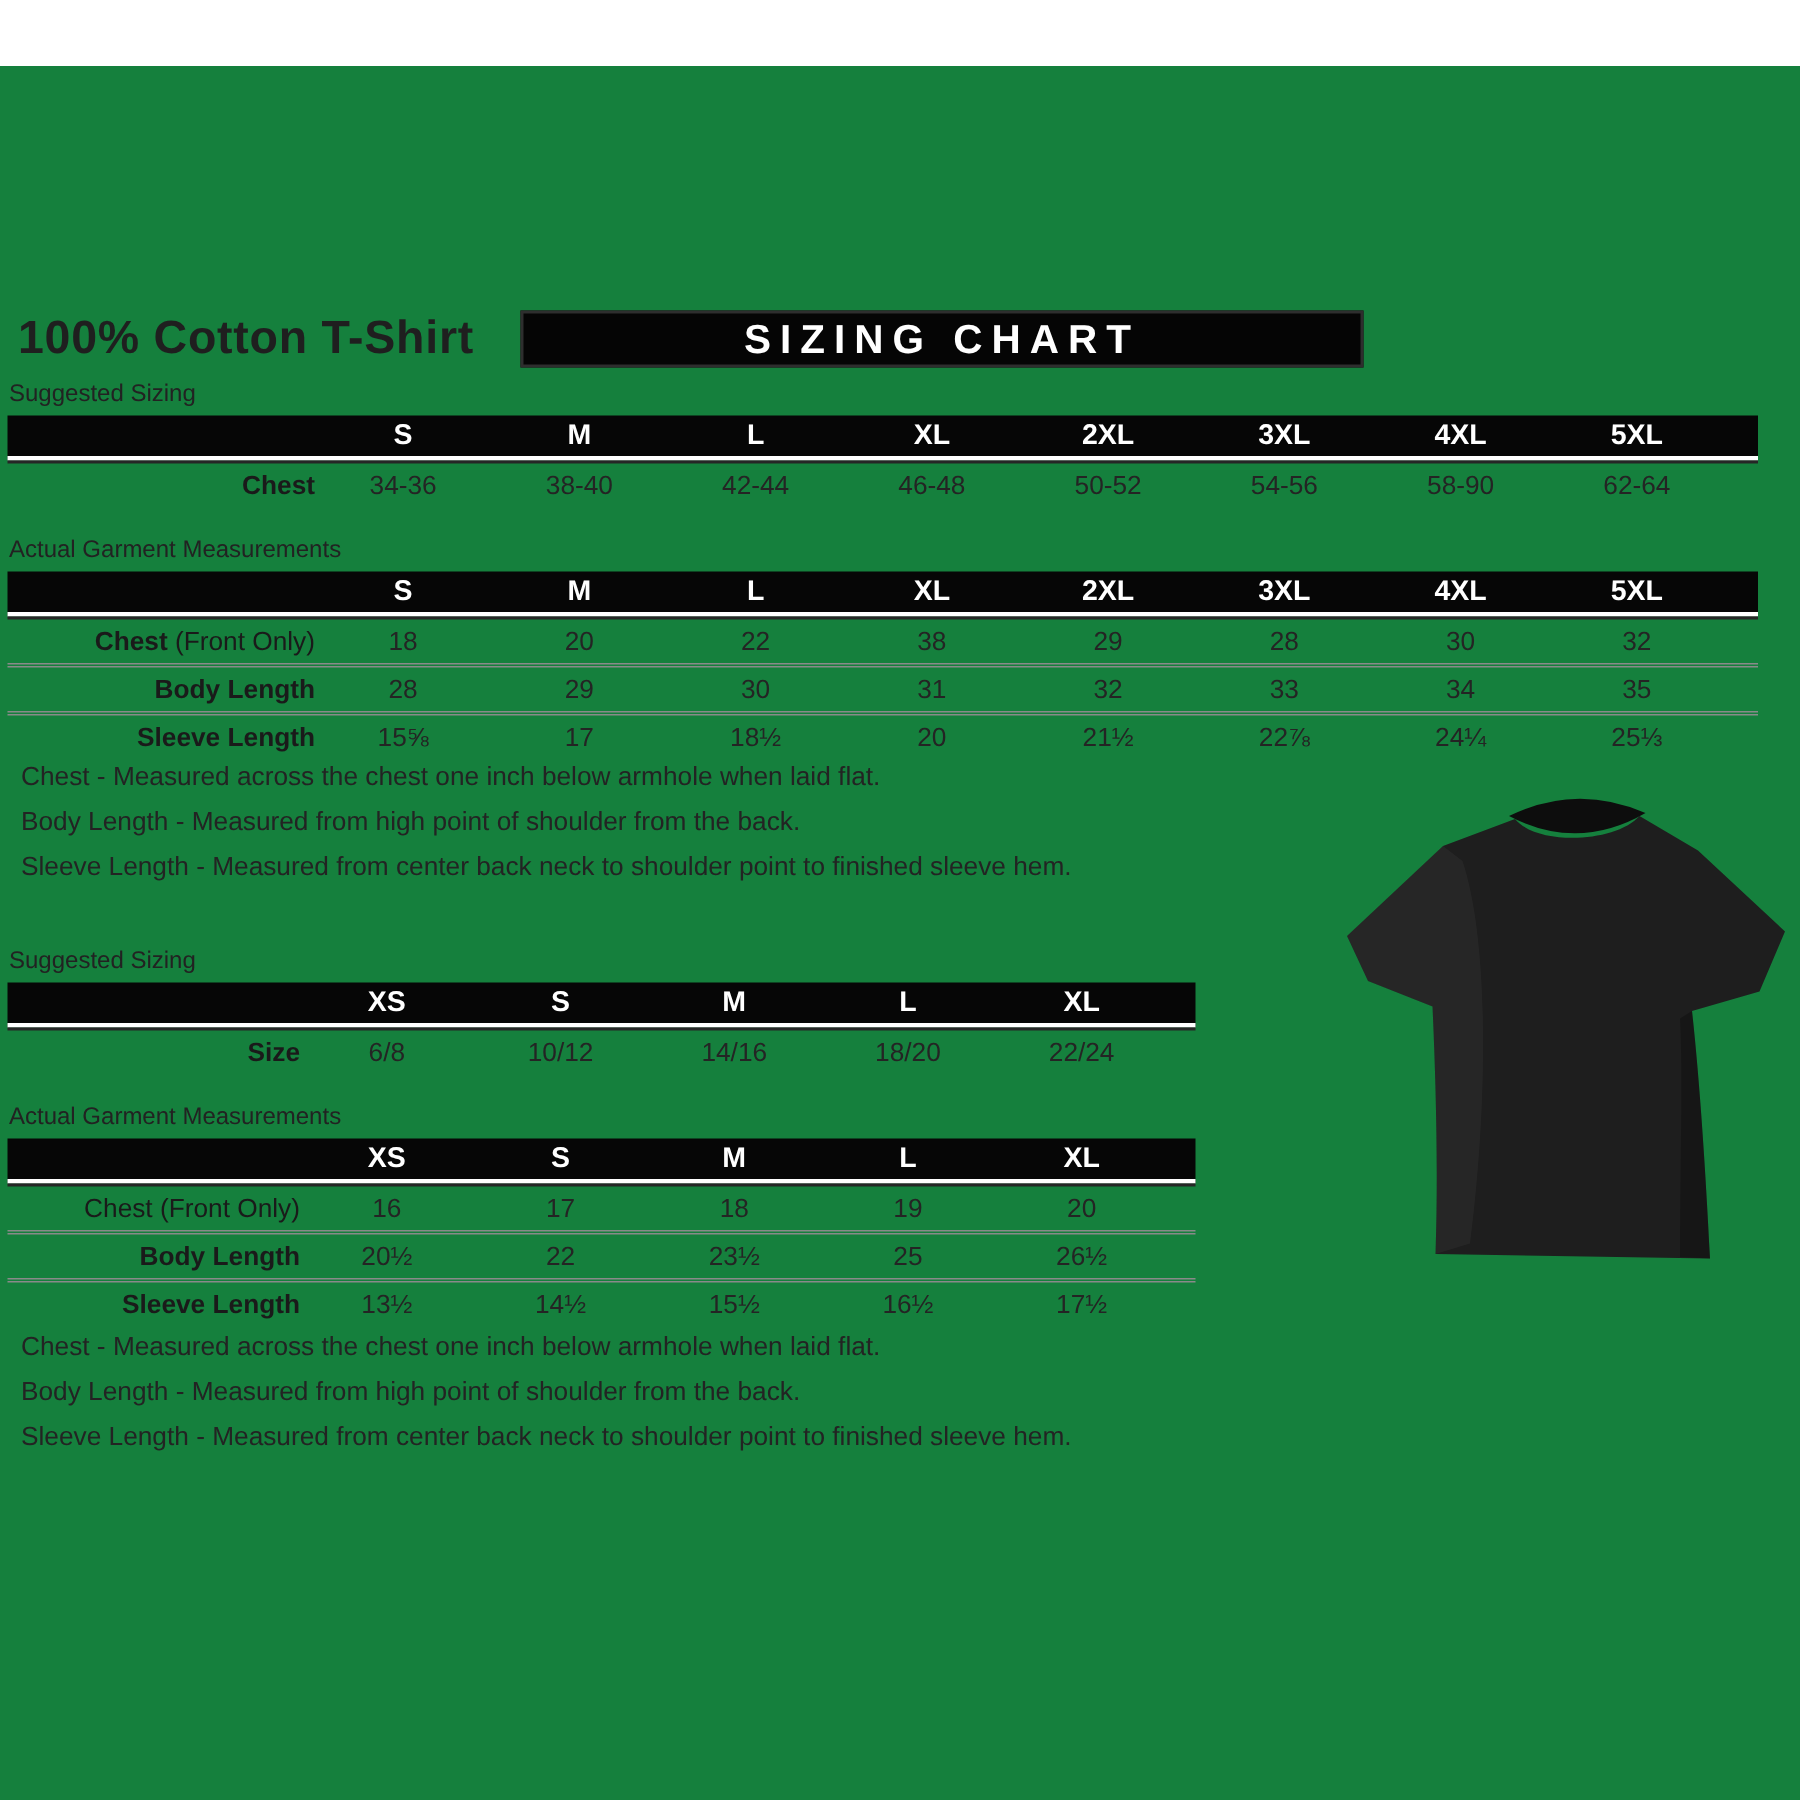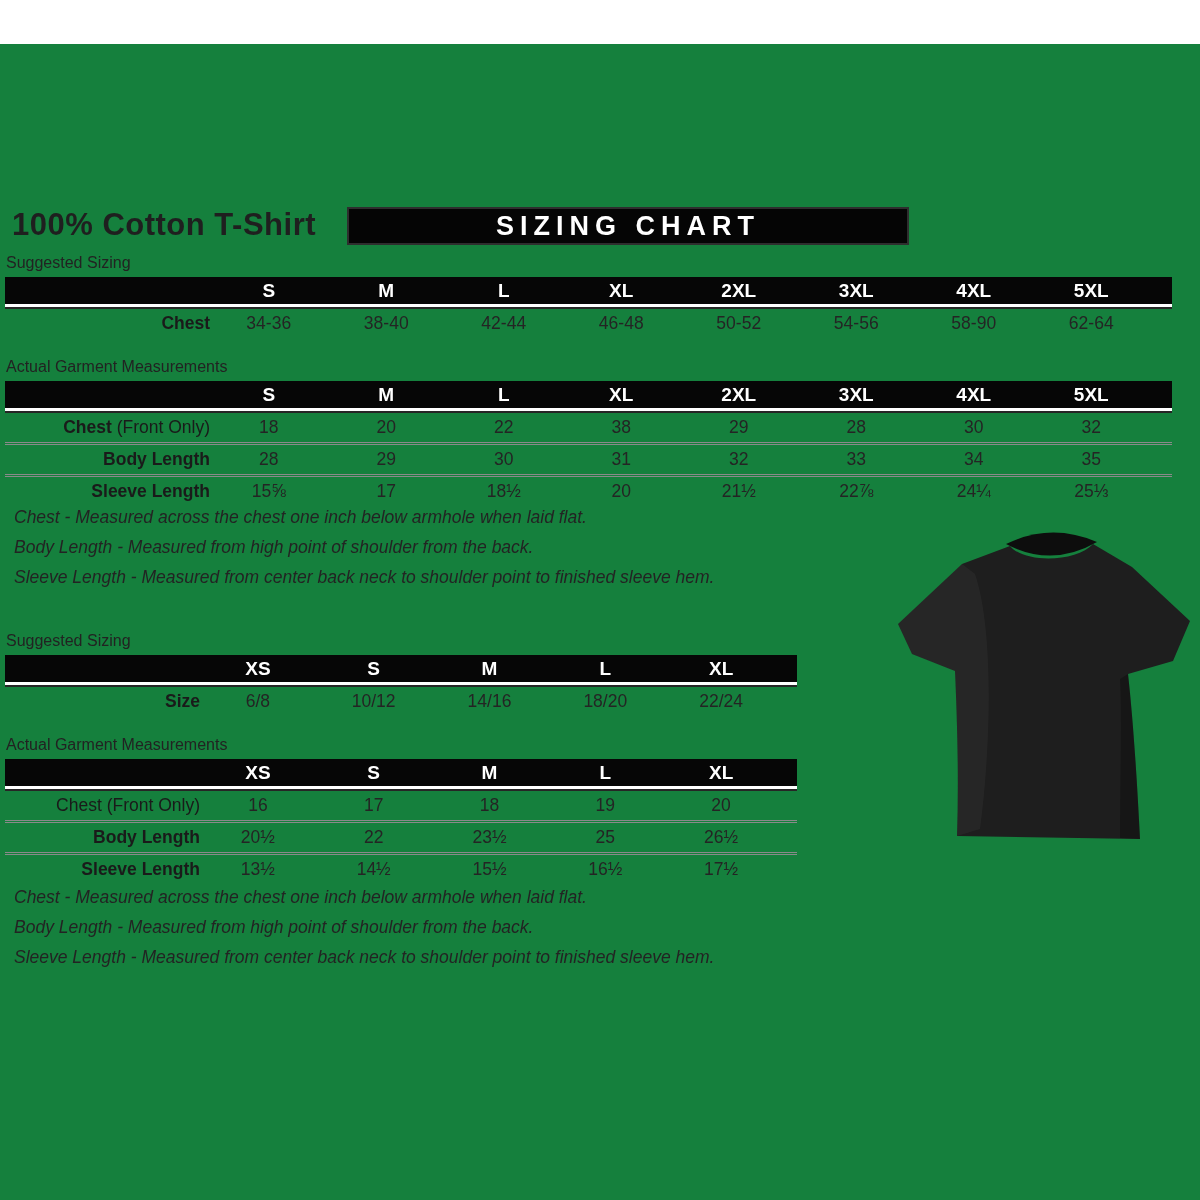--- a/index.html
+++ b/index.html
@@ -19,21 +19,21 @@
               border-bottom:3px solid #ffffff; padding-right:var(--padr,0px); }
   .szt-hcell { color:#ffffff; font-weight:bold; font-size:19px; text-align:center; line-height:27px; }
   .szt-body { border-top:2px solid #262626; }
   .szt-row { display:grid; align-items:center; height:29px; padding-right:var(--padr,0px); }
   .szt-row.sep { border-top:3px double #8a8a8a; }
   .szt-cell { text-align:center; font-size:17.5px; color:#242424; }
   .szt-label { text-align:right; padding-left:30px; font-weight:bold; font-size:17.5px; color:#1a1a1a; }
   .szt-label .nb { font-weight:normal; }
 
   .notes { position:absolute; font-size:17.5px; color:#232323; }
-  .note-line { height:30px; line-height:30px; white-space:nowrap;font-style:italic; }
+  .note-line { height:30px; line-height:30px; white-space:nowrap; }
 
   .tshirt-wrap { position:absolute; left:885px; top:470px; width:315px; height:345px; }
 </style>
 </head>
 <body>
 
 <div class="canvas">
 
   <div class="main-title">100% Cotton T-Shirt</div>
 

